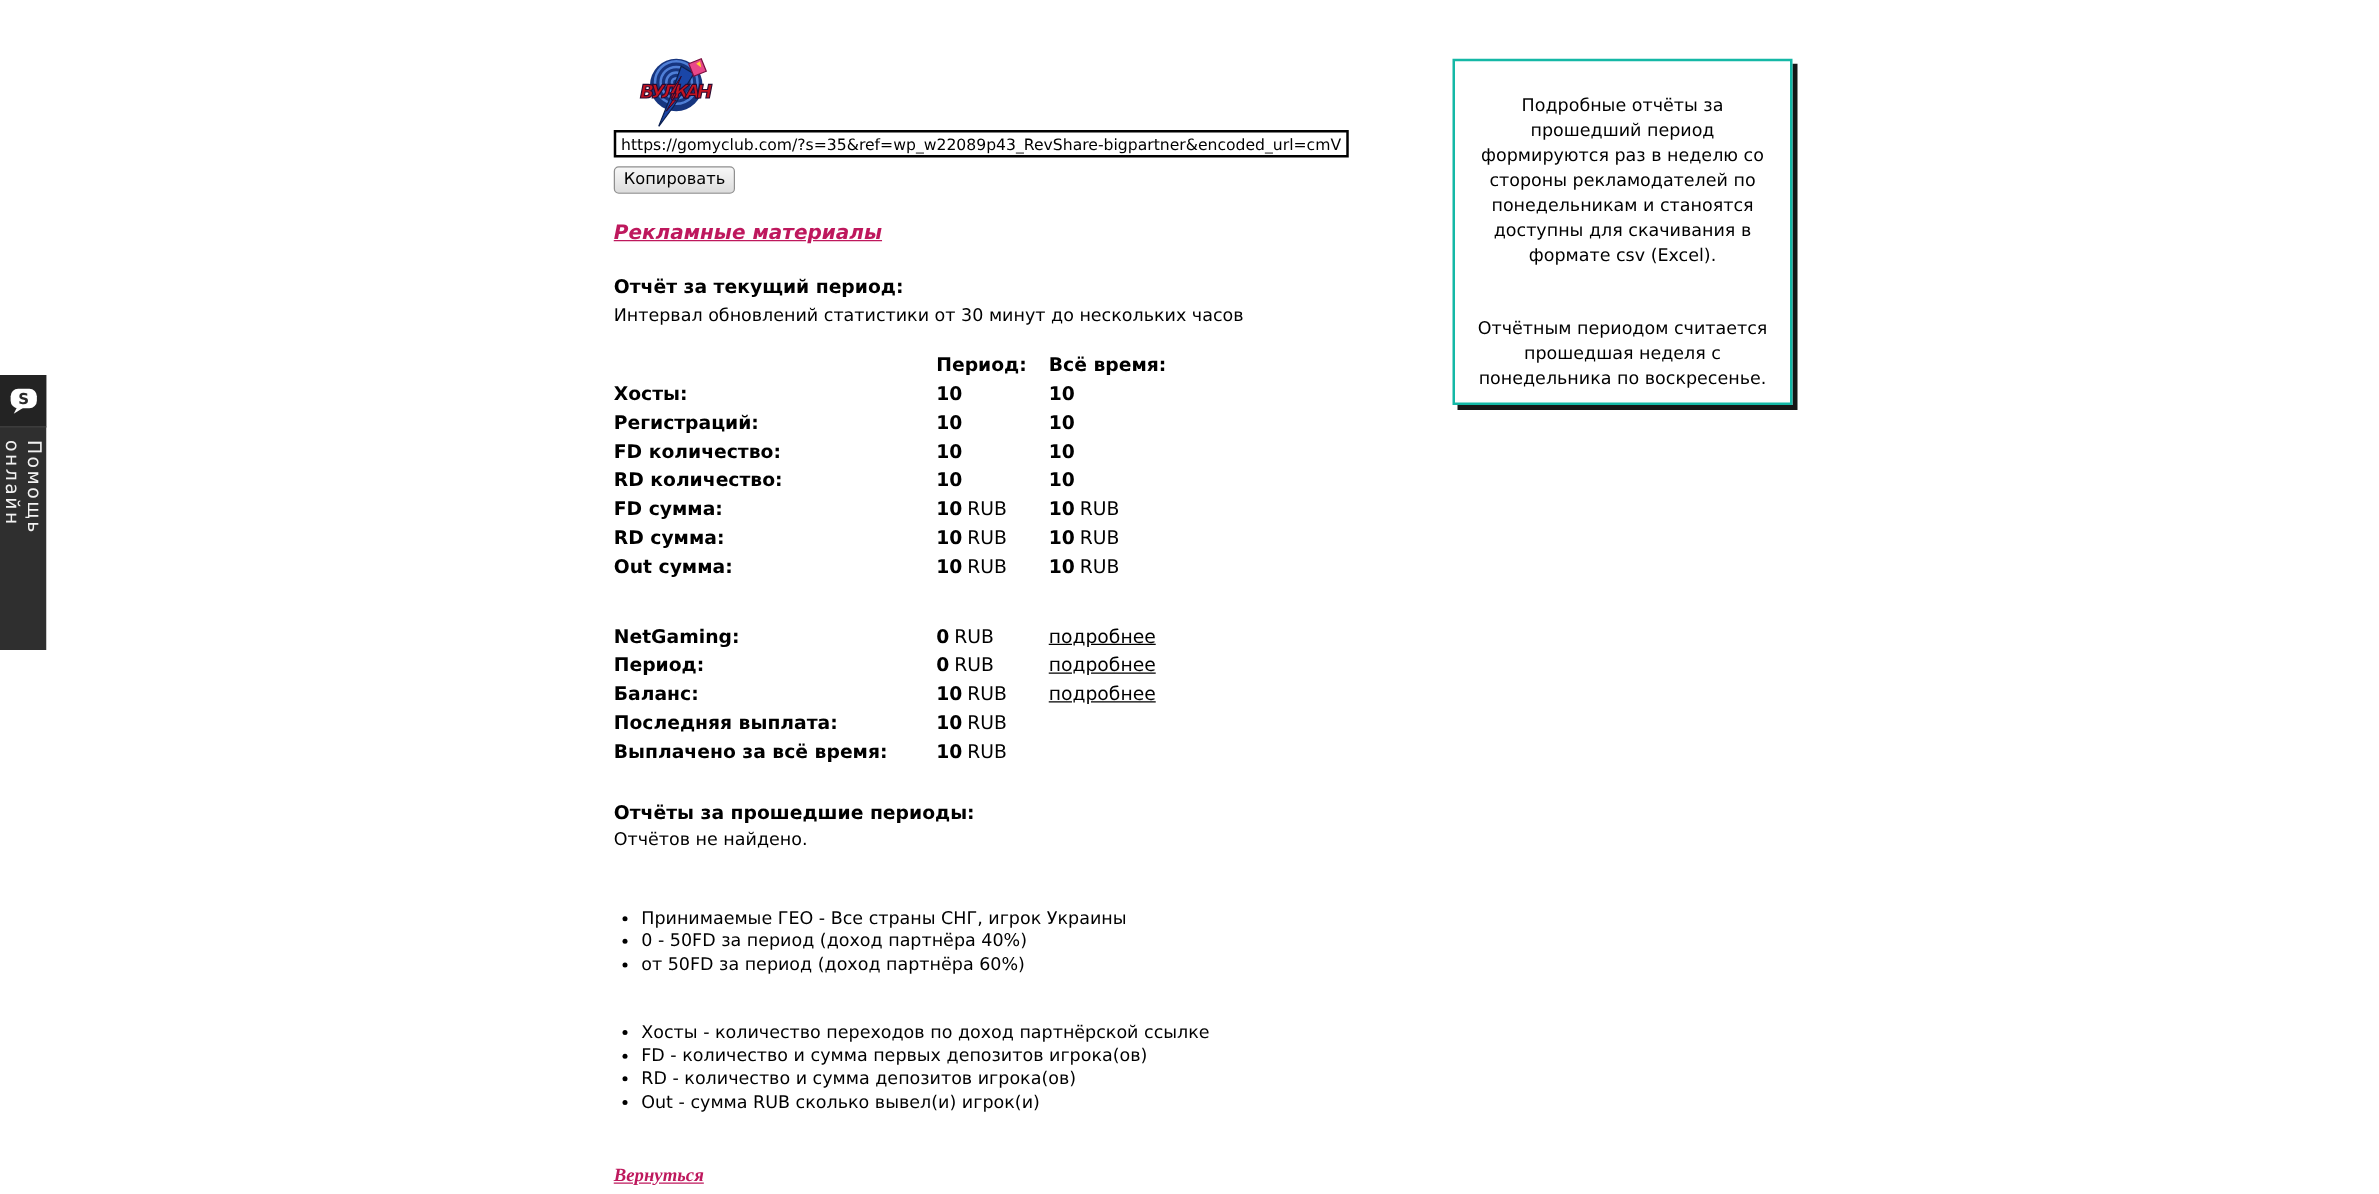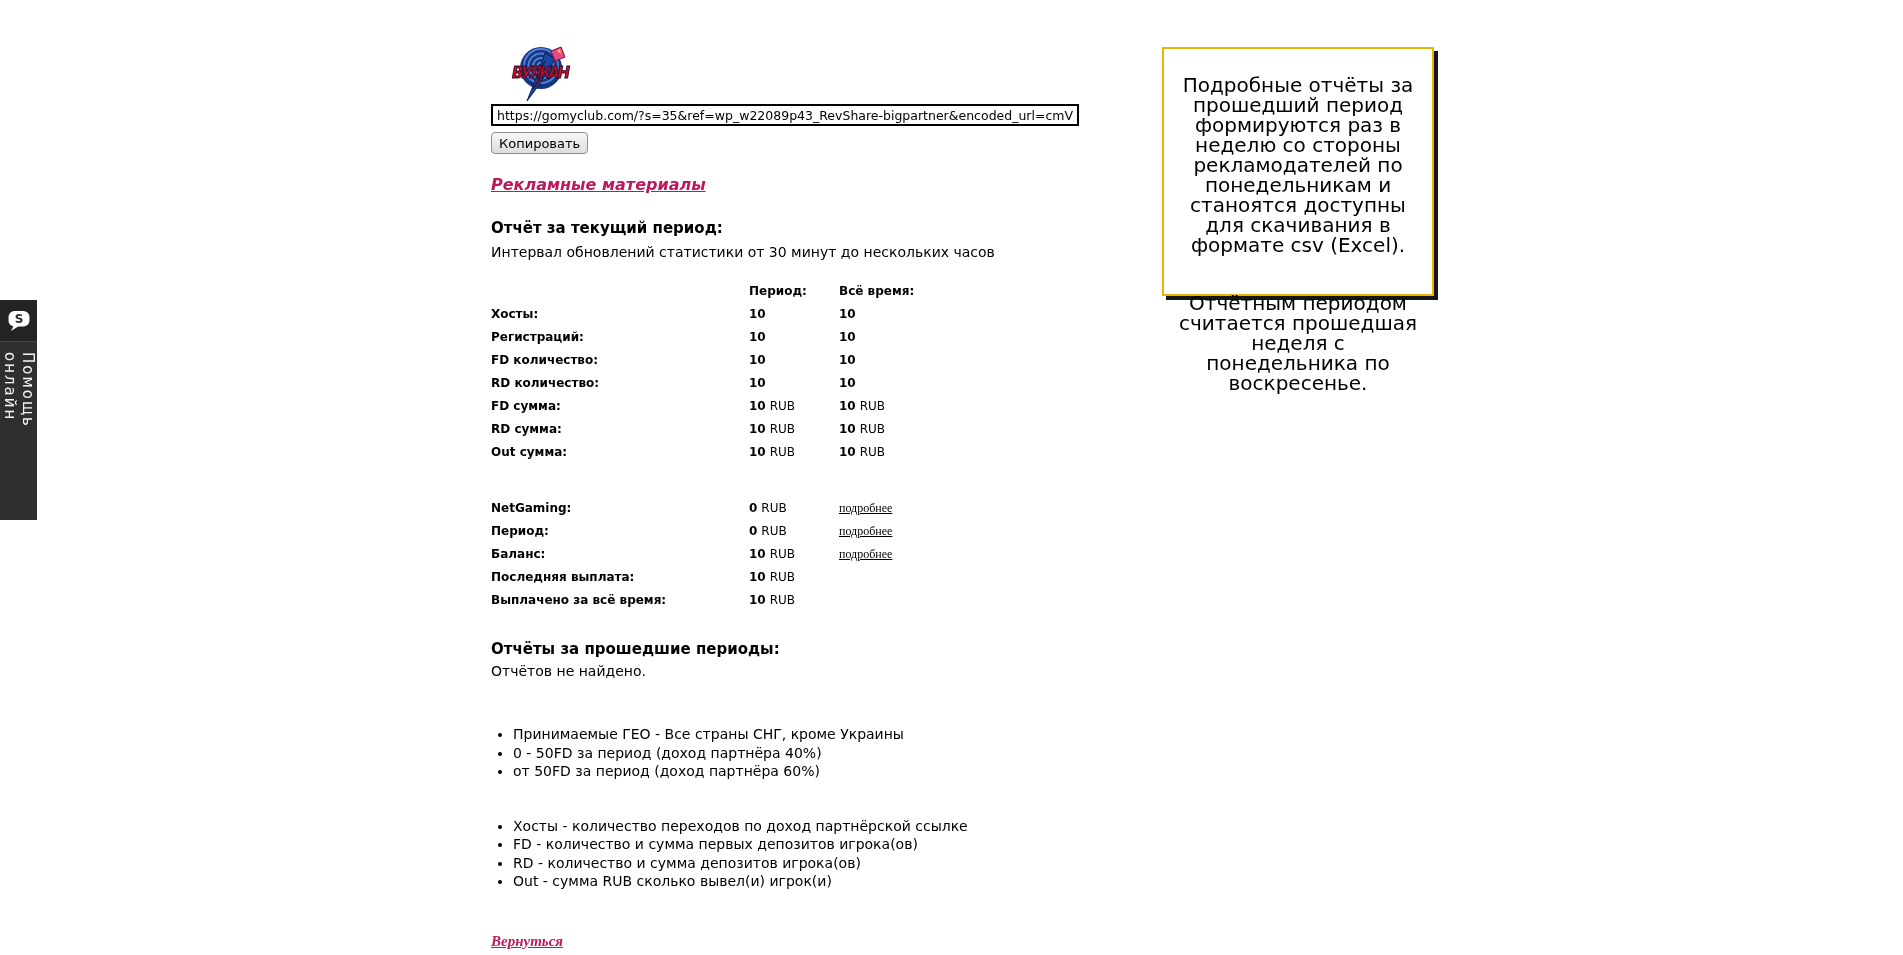--- a/index.html
+++ b/index.html
@@ -24,42 +24,42 @@
   .copy-row { margin-top:6px; }
   .copy-btn { height:22px; padding:1px 7px; font-family:"DejaVu Sans",sans-serif; font-size:13px; color:#000;
               background:linear-gradient(#f7f7f7,#dddddd); border:1px solid #8f8f8f; border-radius:4px; cursor:pointer; }
 
   .red-link { color:#be185d; font-weight:bold; font-style:italic; text-decoration:underline; cursor:pointer; }
   .materials { margin-top:21px; font-size:16px; }
 
   .report-title { margin-top:25px; font-size:15px; font-weight:bold; }
   .report-sub   { margin-top:7px;  font-size:14px; }
 
-  .stats { display:grid; grid-template-columns:258px 90px 170px; font-size:12px; line-height:23px; }
+  .stats { display:grid; grid-template-columns:258px 90px 170px; font-size:15px; line-height:23px; }
   .stats .col-head { font-weight:bold; }
   .stats .label { font-weight:bold; }
   .stats .num { font-weight:bold; }
   .stats .unit { font-weight:normal; margin-left:4px; }
   .stats-current { margin-top:20px; }
   .stats-summary { margin-top:33px; }
-  .detail-link { color:#000; text-decoration:underline; font-weight:normal; cursor:pointer;font-family:Liberation Serif, serif; }
+  .detail-link { color:#000; text-decoration:underline; font-weight:normal; cursor:pointer; }
 
   .past-title { margin-top:28px; font-size:15px; font-weight:bold; }
   .past-empty { margin-top:5px; font-size:14px; }
 
   ul.notes { margin-left:22px; font-size:14px; line-height:18.5px; list-style:disc; }
   .notes1 { margin-top:46px; }
   .notes2 { margin-top:36px; }
 
   .back { margin-top:42px; font-size:15px;font-family:Liberation Serif, serif; }
 
   
-  .info-box { position:absolute; left:1162px; top:47px; width:272px; height:249px;
-              border:2px solid #eab308; box-shadow:4px 4px 0 #161616; background:#fff;
-              padding:26px 14px 0; text-align:center; font-size:20px; line-height:20px; }
+  .info-box { position:absolute; left:1162px; top:47px; width:272px; height:277px;
+              border:2px solid #14b8a6; box-shadow:4px 4px 0 #161616; background:#fff;
+              padding:26px 14px 0; text-align:center; font-size:14px; line-height:20px; }
   .info-box p + p { margin-top:38px; }
 </style>
 </head>
 <body>
 
 <div class="page">
 
   <aside class="help-bar">
     <div class="help-icon-wrap">
       <svg width="24" height="22" viewBox="0 0 24 22">
@@ -155,21 +155,21 @@
 
       <div class="label">Выплачено за всё время:</div>
       <div><span class="num">10</span><span class="unit">RUB</span></div>
       <div></div>
     </div>
 
     <div class="past-title">Отчёты за прошедшие периоды:</div>
     <div class="past-empty">Отчётов не найдено.</div>
 
     <ul class="notes notes1">
-      <li>Принимаемые ГЕО - Все страны СНГ, кроме Украины</li>
+      <li>Принимаемые ГЕО - Все страны СНГ, игрок Украины</li>
       <li>0 - 50FD за период (доход партнёра 40%)</li>
       <li>от 50FD за период (доход партнёра 60%)</li>
     </ul>
 
     <ul class="notes notes2">
       <li>Хосты - количество переходов по доход партнёрской ссылке</li>
       <li>FD - количество и сумма первых депозитов игрока(ов)</li>
       <li>RD - количество и сумма депозитов игрока(ов)</li>
       <li>Out - сумма RUB сколько вывел(и) игрок(и)</li>
     </ul>

